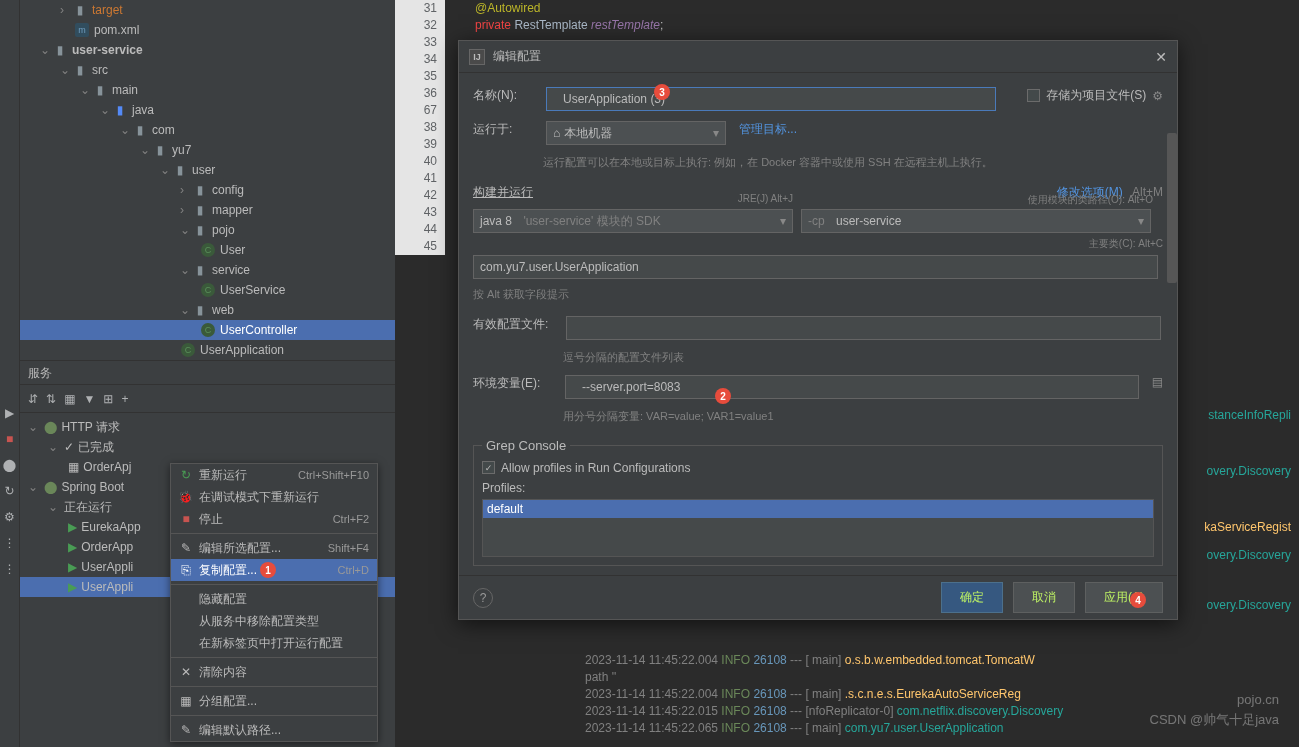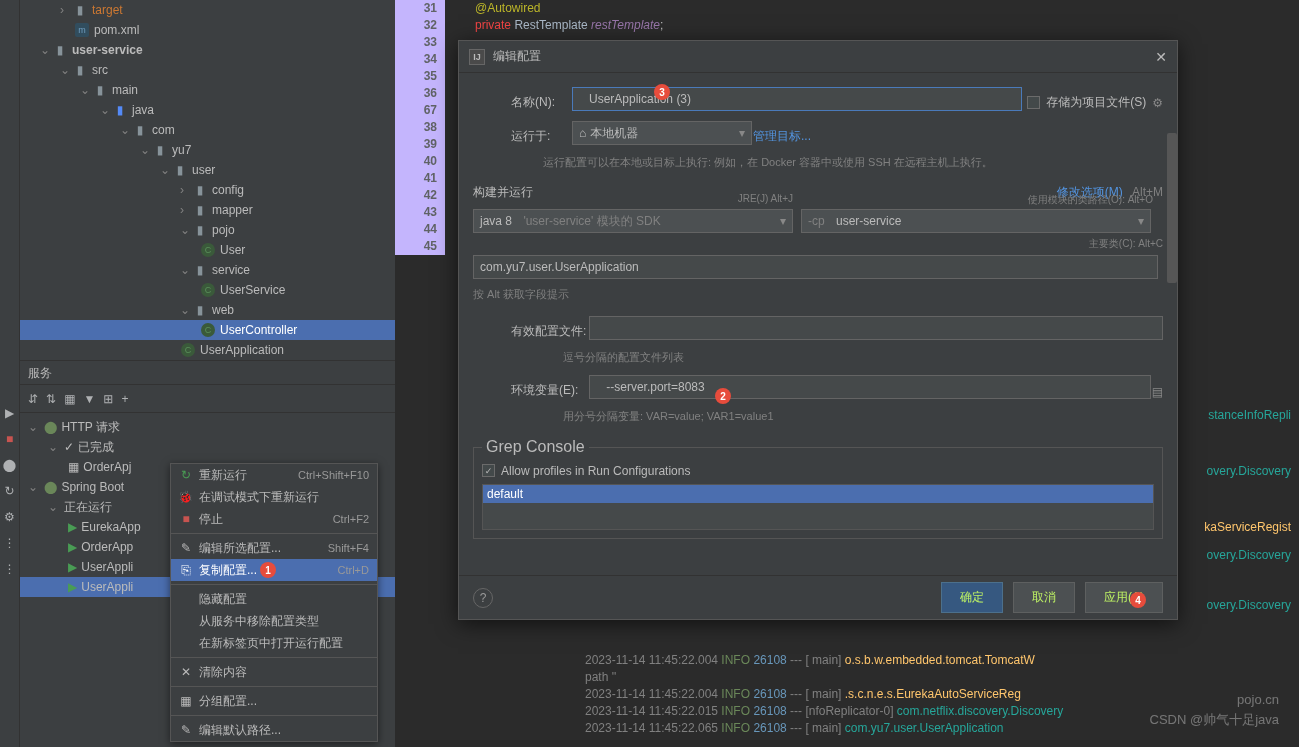--- a/index.html
+++ b/index.html
@@ -27,21 +27,21 @@
 .services-header { height: 24px; background: #3c3f41; border-bottom: 1px solid #323232; padding: 4px 8px; }
 .services-toolbar { height: 28px; display: flex; align-items: center; gap: 8px; padding: 0 8px; border-bottom: 1px solid #323232; }
 .services-toolbar span { color: #afb1b3; cursor: pointer; }
 .services-tree { padding: 4px 0; }
 .svc-item { height: 20px; display: flex; align-items: center; padding-left: 8px; gap: 4px; }
 .svc-item.selected { background: #4b6eaf; }
 .run-arrow { color: #499c54; }
 
 
 .editor-area { flex: 1; display: flex; flex-direction: column; background: #2b2b2b; }
-.gutter { width: 50px; background: #c4b5fd; color: #606366; text-align: right; padding-right: 8px; line-height: 17px; font-weight: bold; }
+.gutter { width: 50px; background: #e5e5e5; color: #606366; text-align: right; padding-right: 8px; line-height: 17px; }
 .code-area { display: flex; }
 .code-lines { flex: 1; font-family: Consolas, monospace; font-size: 12px; line-height: 17px; padding-left: 30px; }
 .code-line { white-space: pre; }
 .kw-at { color: #bbb529; }
 .kw { color: #ef4444; }
 .type { color: #a9b7c6; }
 .var { color: #9876aa; font-style: italic; }
 
 
 .console { flex: 1; background: #2b2b2b; font-family: Consolas, monospace; font-size: 12px; line-height: 17px; padding: 4px 8px; overflow: hidden; }
@@ -59,35 +59,35 @@
 .menu-shortcut { margin-left: auto; color: #999; font-size: 11px; }
 .menu-sep { height: 1px; background: #555; margin: 3px 0; }
 .menu-icon { width: 14px; display: inline-flex; justify-content: center; }
 
 
 .dialog { position: absolute; left: 458px; top: 40px; width: 720px; height: 580px; background: #3c3f41; border: 1px solid #555; box-shadow: 0 4px 20px rgba(0,0,0,0.6); z-index: 200; display: flex; flex-direction: column; }
 .dialog-title { height: 32px; background: #3c3f41; display: flex; align-items: center; padding: 0 10px; border-bottom: 1px solid #323232; }
 .dialog-title-icon { width: 16px; height: 16px; background: #4a4a4a; border: 1px solid #666; margin-right: 8px; display: flex; align-items: center; justify-content: center; font-size: 9px; font-weight: bold; }
 .dialog-close { margin-left: auto; color: #bbb; cursor: pointer; font-size: 14px; }
 .dialog-body { flex: 1; padding: 14px; overflow: hidden; position: relative; }
-.form-row { display: flex; align-items: flex-end; margin-bottom: 10px; gap: 1px; margin-left: 38px; }
+.form-row { display: flex; align-items: flex-start; margin-bottom: 10px; gap: 13px; }
 .form-label { width: 60px; text-align: left; color: #bbb; }
 .form-input { background: #45494a; border: 1px solid #646464; color: #bbb; padding: 4px 16px; height: 24px; }
 .form-input.name-input { border: 1px solid #4a7aba; width: 450px; }
 .form-dropdown { background: #4c5052; border: 1px solid #646464; height: 24px; display: flex; align-items: center; padding: 0 6px; gap: 4px; }
 .dropdown-arrow { margin-left: auto; color: #888; }
 .link { color: #5394e0; cursor: pointer; }
 .hint { color: #808080; font-size: 11px; }
-.section-title { margin: 14px 0 8px 0; color: #bbb; }
+.section-title { margin: 14px 0 8px 0; color: #bbb; text-decoration: underline; }
 .modify-link { color: #5394e0; font-size: 11px; float: right; }
 .build-row { display: flex; gap: 8px; margin-bottom: 8px; position: relative; }
 .jre-hint { position: absolute; right: 35px; top: -16px; font-size: 10px; color: #808080; }
 .main-class-input { width: 685px; background: #45494a; border: 1px solid #646464; padding: 4px 6px; height: 24px; color: #bbb; }
 .fieldset { border: 1px solid #555; margin-top: 14px; padding: 8px; }
-.fieldset-legend { color: #bbb; padding: 0 4px; font-size: 16px; }
+.fieldset-legend { color: #bbb; padding: 0 4px; font-size: 13px; }
 .checkbox-row { display: flex; gap: 6px; margin-bottom: 6px; }
 .profile-box { background: #4b6eaf; color: #fff; padding: 2px 4px; }
 .dialog-footer { height: 44px; border-top: 1px solid #323232; display: flex; align-items: center; padding: 0 14px; gap: 10px; }
 .help-icon { width: 20px; height: 20px; border: 1px solid #666; border-radius: 50%; display: flex; align-items: center; justify-content: center; color: #999; }
 .dlg-btn { background: #4c5052; border: 1px solid #5e6060; color: #bef264; padding: 6px 18px; cursor: pointer; }
 .dlg-btn.primary { background: #365880; border-color: #4c708c; }
 
 
 .callout { position: absolute; width: 16px; height: 16px; background: #e74c3c; border-radius: 50%; color: #fff; font-size: 10px; display: flex; align-items: center; justify-content: center; z-index: 300; font-weight: bold; }
 
@@ -426,21 +426,22 @@
       <span style="color:#888">▤</span>
     </div>
     <div class="hint" style="margin-left:90px">用分号分隔变量: VAR=value; VAR1=value1</div>
 
     <fieldset class="fieldset">
       <legend class="fieldset-legend">Grep Console</legend>
       <div class="checkbox-row">
         <span class="checkbox checked"></span>
         <span>Allow profiles in Run Configurations</span>
       </div>
-      <div style="border:1px solid #555; height:46px; margin-top:4px; background:#45494a">
+      <div>Profiles:</div>
+      <div style="border:1px solid #555; height:58px; margin-top:4px; background:#45494a">
         <div class="profile-box">default</div>
       </div>
     </fieldset>
 
     <div class="scroll-thumb" style="top:60px; height:150px"></div>
   </div>
   <div class="dialog-footer">
     <span class="help-icon">?</span>
     <div style="flex:1"></div>
     <button class="dlg-btn primary">确定</button>

